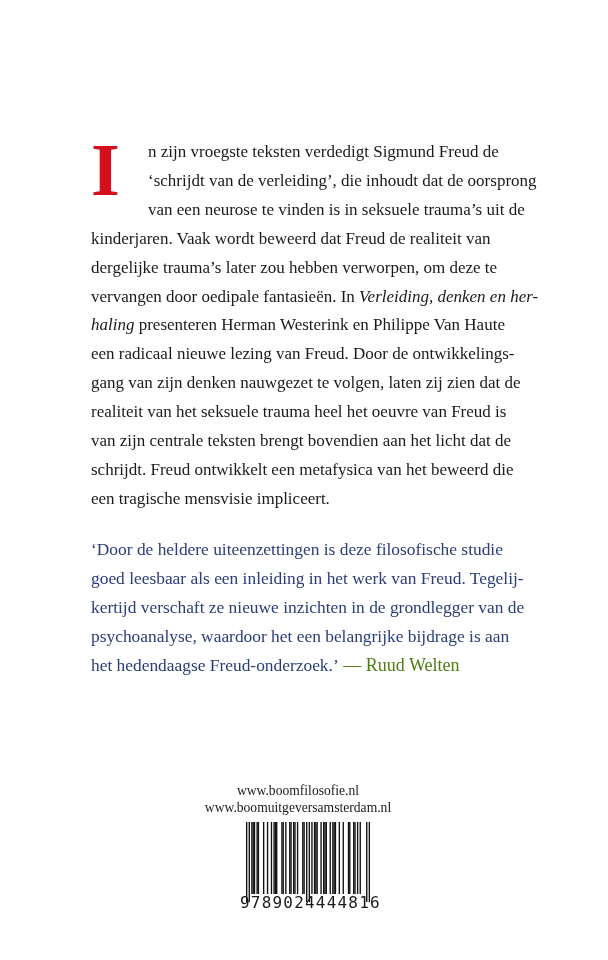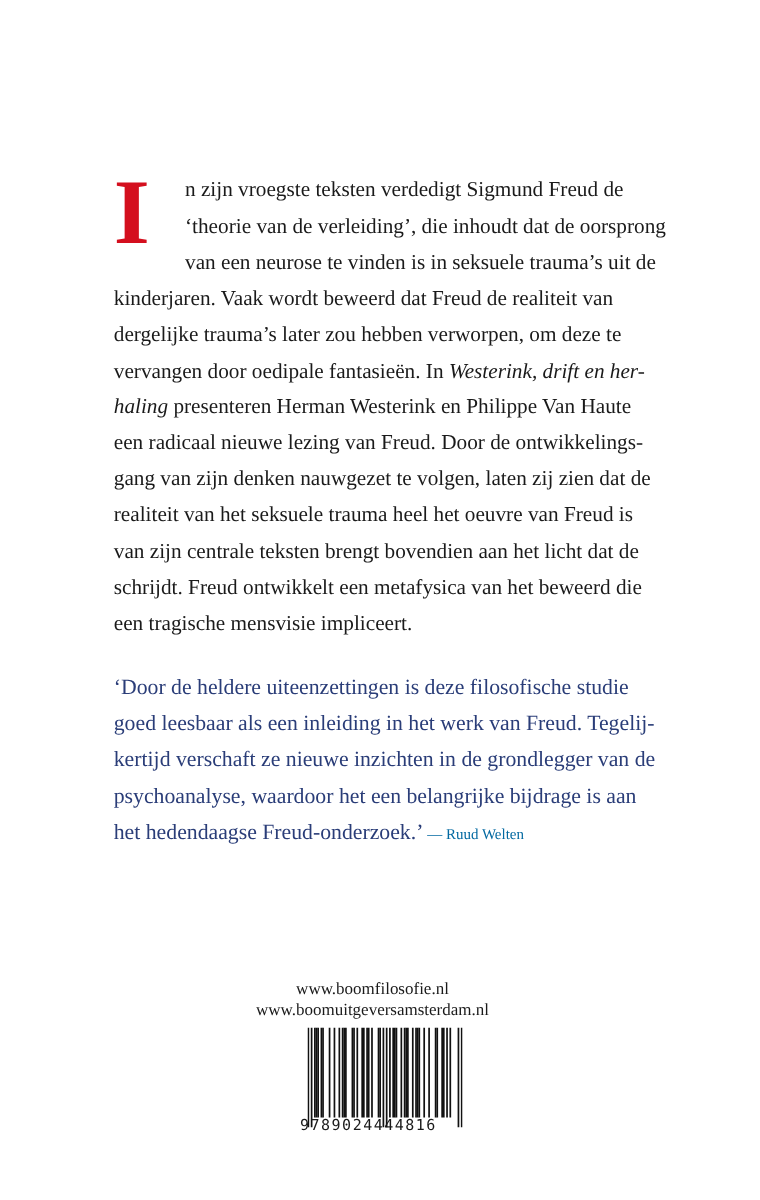--- a/index.html
+++ b/index.html
@@ -6,41 +6,41 @@
   body { width: 608px; height: 960px; position: relative; overflow: hidden;
          font-family: "Liberation Serif", "DejaVu Serif", serif; color: #1a1a1a; }
   .body-text { position: absolute; left: 91px; top: 138px; width: 470px;
                font-size: 17px; line-height: 28.9px; }
   .line { display: block; white-space: nowrap; }
   .indent { padding-left: 57px; }
   .dropcap { position: absolute; left: 91px; top: 140px; color: #d40f1e;
              font-size: 74px; line-height: 60px; font-weight: bold; }
   .quote { position: absolute; left: 91px; top: 535px; width: 470px;
            font-size: 17.4px; line-height: 28.9px; color: #2a3d78; }
-  .attrib { color: #0369a1; font-size: 12px; }
+  .attrib { color: #4d7c0f; font-size: 18px; }
   .urls { position: absolute; left: 0; width: 596px; top: 782px; text-align: center;
           font-size: 13.6px; line-height: 17px; color: #1a1a1a; }
   .barcode { position: absolute; left: 246px; top: 822px; width: 124px; height: 90px; }
   .barcode svg { display: block; }
   .isbn { position: absolute; left: 240px; top: 893px; width: 130px;
           font-family: "DejaVu Sans Mono", "Liberation Mono", monospace;
-          font-size: 12px; letter-spacing: 1.2px; color: #1a1a1a; background: transparent; }
+          font-size: 16px; letter-spacing: 1.2px; color: #1a1a1a; background: transparent; }
 </style>
 </head>
 <body>
 
 <div class="dropcap">I</div>
 
 <div class="body-text">
   <span class="line indent">n zijn vroegste teksten verdedigt Sigmund Freud de</span>
-  <span class="line indent">‘theorie van de verleiding’, die inhoudt dat de oorsprong</span>
+  <span class="line indent">‘schrijdt van de verleiding’, die inhoudt dat de oorsprong</span>
   <span class="line indent">van een neurose te vinden is in seksuele trauma’s uit de</span>
   <span class="line">kinderjaren. Vaak wordt beweerd dat Freud de realiteit van</span>
   <span class="line">dergelijke trauma’s later zou hebben verworpen, om deze te</span>
-  <span class="line"><span>vervangen door oedipale fantasieën. In </span><i>Westerink, drift en her-</i></span>
+  <span class="line"><span>vervangen door oedipale fantasieën. In </span><i>Verleiding, denken en her-</i></span>
   <span class="line"><i>haling</i> <span>presenteren Herman Westerink en Philippe Van Haute</span></span>
   <span class="line">een radicaal nieuwe lezing van Freud. Door de ontwikkelings-</span>
   <span class="line">gang van zijn denken nauwgezet te volgen, laten zij zien dat de</span>
   <span class="line">realiteit van het seksuele trauma heel het oeuvre van Freud is</span>
   <span class="line">van zijn centrale teksten brengt bovendien aan het licht dat de</span>
   <span class="line">schrijdt. Freud ontwikkelt een metafysica van het beweerd die</span>
   <span class="line">een tragische mensvisie impliceert.</span>
 </div>
 
 <div class="quote">

